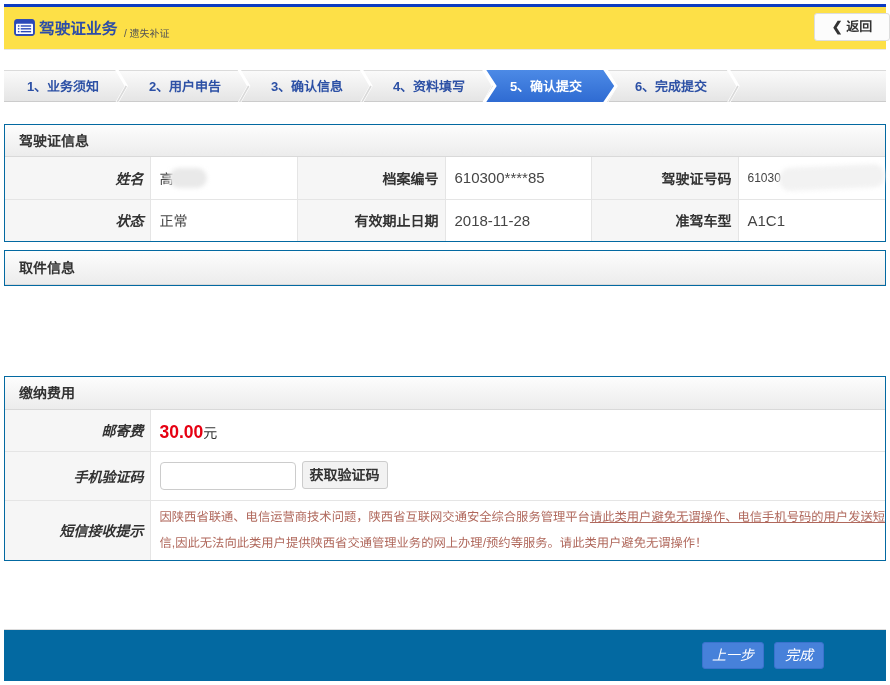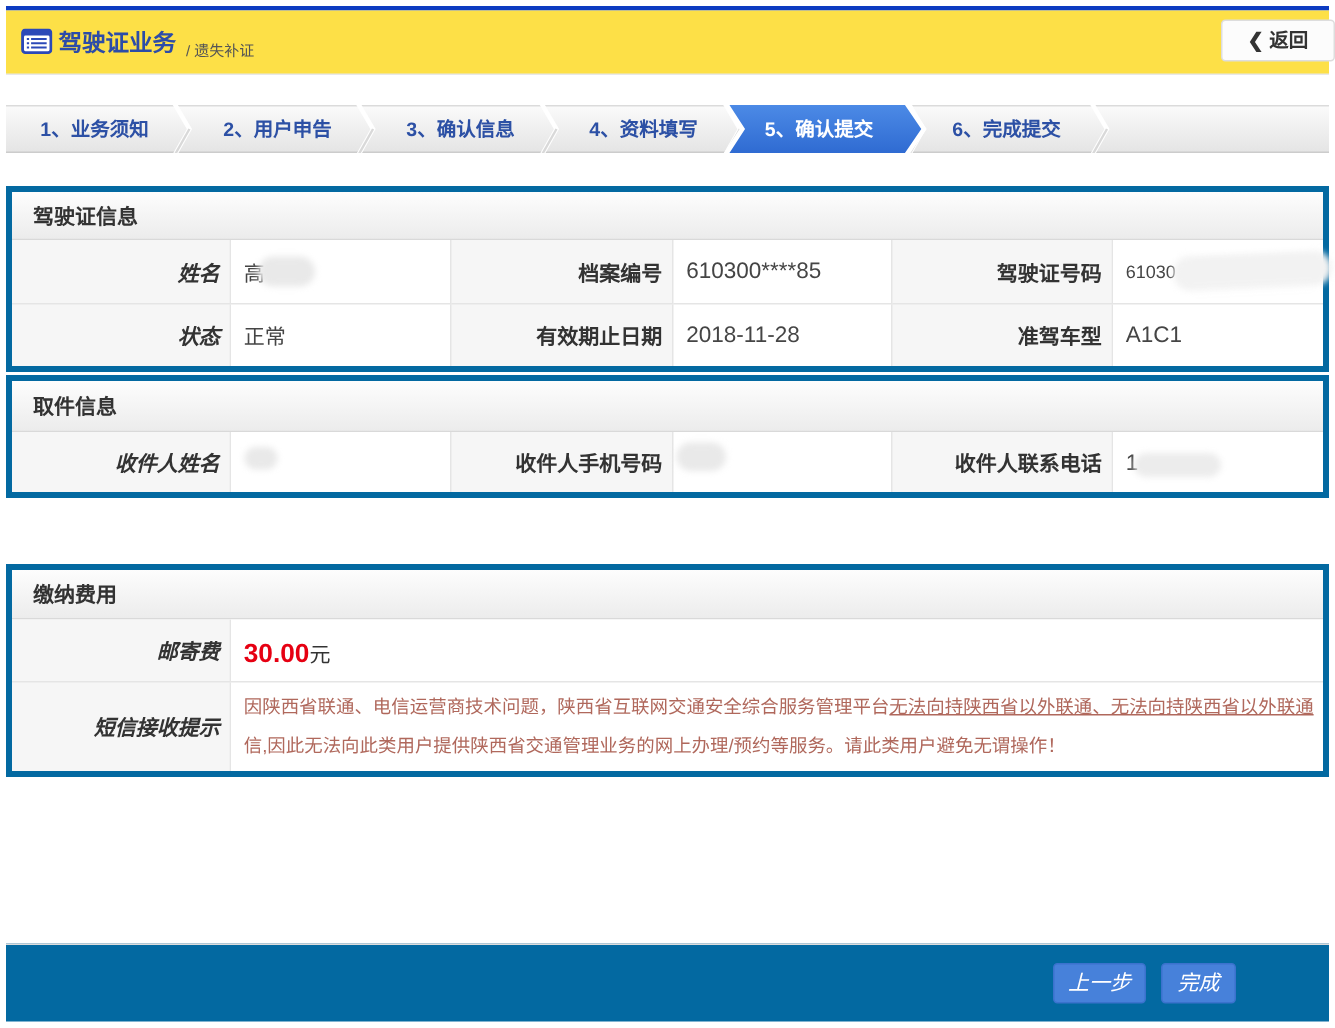--- a/index.html
+++ b/index.html
@@ -15,21 +15,21 @@
 #hdr { left:4px; top:7px; width:882px; height:43px; background:#fde047; border-bottom:1px solid #e8e8e8; }
 #hdr .icon { position:absolute; left:10px; top:12px; }
 #hdr .t1 { position:absolute; left:35px; top:9px; font-size:15.7px; font-weight:bold; color:#2c4ca8; }
 #hdr .t2 { position:absolute; left:120px; top:18px; font-size:10px; color:#555; }
 #backbtn { position:absolute; left:810px; top:6px; width:76px; height:28px; background:#fcfcfc; border:1px solid #ddd; border-radius:3px; text-align:center; line-height:26px; font-size:13px; color:#333; font-weight:bold; }
 
 
 #steps { left:4px; top:70px; width:882px; height:32px; }
 
 
-.sec { left:4px; width:882px; background:#fff; border:4px solid #0369a1; }
+.sec { left:4px; width:882px; background:#fff; border:1px solid #0369a1; }
 .sec .shead { height:32px; line-height:32px; padding-left:14px; font-size:14px; font-weight:bold; color:#333;
   background:linear-gradient(#fdfdfd,#ececec); border-bottom:1px solid #d9d9d9; }
 table.grid { width:100%; border-collapse:collapse; table-layout:fixed; }
 table.grid td { border:1px solid #e5e5e5; font-size:14px; color:#333; padding:0; vertical-align:middle; }
 table.grid tr td:first-child { border-left:none;font-style:italic; }
 table.grid tr td:last-child { border-right:none; }
 table.grid tr:first-child td { border-top:none; }
 table.grid tr:last-child td { border-bottom:none; }
 table.grid td.lab { background:#f6f6f6; font-weight:bold; text-align:right; padding-right:6px; }
 table.grid td.val { background:#fff; text-align:left; padding-left:9px; color:#454545; }
@@ -167,58 +167,44 @@
   <table class="grid">
     <colgroup>
         <col style="width:145px">
         <col style="width:147px">
         <col style="width:148px">
         <col style="width:146px">
         <col style="width:147px">
         <col>
       </colgroup>
     <tbody>
-        <tr class="r1">
-      <td class="lab">收件人姓名</td>
-      <td class="val">
-            <div class="vwrap">
-              <span class="blur" style="left:0px;top:10px;width:22px;height:15px;background:#e9e9e9;"></span>
-            </div>
-          </td>
-      <td class="lab">收件人手机号码</td>
-      <td class="val">
-            <div class="vwrap">
-              <span class="blur" style="left:-7px;top:7px;width:33px;height:19px;background:#e9e9e9;"></span>
-            </div>
-          </td>
-      <td class="lab">收件人联系电话</td>
-      <td class="val">
-            <div class="vwrap" style="font-size:15px;">1<span class="blur" style="left:5px;top:14px;width:58px;height:16px;background:#ececec;"></span></div>
-          </td>
-    </tr>
   </tbody>
     </table>
 </div>
 
 <div id="sec3" class="sec abs">
   <div class="shead">缴纳费用</div>
   <table class="grid">
     <colgroup>
         <col style="width:145px">
         <col>
       </colgroup>
     <tbody>
     <tr style="height:41px;">
       <td class="lab">邮寄费</td>
       <td class="val" style="padding-top:5px;"><span class="fee">30.00</span><span class="yuan">元</span></td>
     </tr>
+    <tr style="height:49px;">
+      <td class="lab">手机验证码</td>
+      <td class="val"><input id="vcode" type="text" style=""><span id="vbtn">获取验证码</span></td>
+    </tr>
     <tr style="height:60px;">
       <td class="lab">短信接收提示</td>
       <td class="val">
-            <div class="notice">因陕西省联通、电信运营商技术问题，陕西省互联网交通安全综合服务管理平台<b><u>无法向持陕西省以外联通、无法向持陕西省以外联通</u></b><br><b>信</b>,因此无法向此类用户提供陕西省交通管理业务的网上办理/预约等服务。请此类用户避免无谓操作！</div>
+            <div class="notice">因陕西省联通、电信运营商技术问题，陕西省互联网交通安全综合服务管理平台<b><u>请此类用户避免无谓操作、电信手机号码的用户发送短</u></b><br><b>信</b>,因此无法向此类用户提供陕西省交通管理业务的网上办理/预约等服务。请此类用户避免无谓操作！</div>
           </td>
     </tr>
   </tbody>
     </table>
 </div>
 
 <div id="foot" class="abs">
   <div id="btn-prev" class="btn">上一步</div>
   <div id="btn-done" class="btn">完成</div>
 </div>

